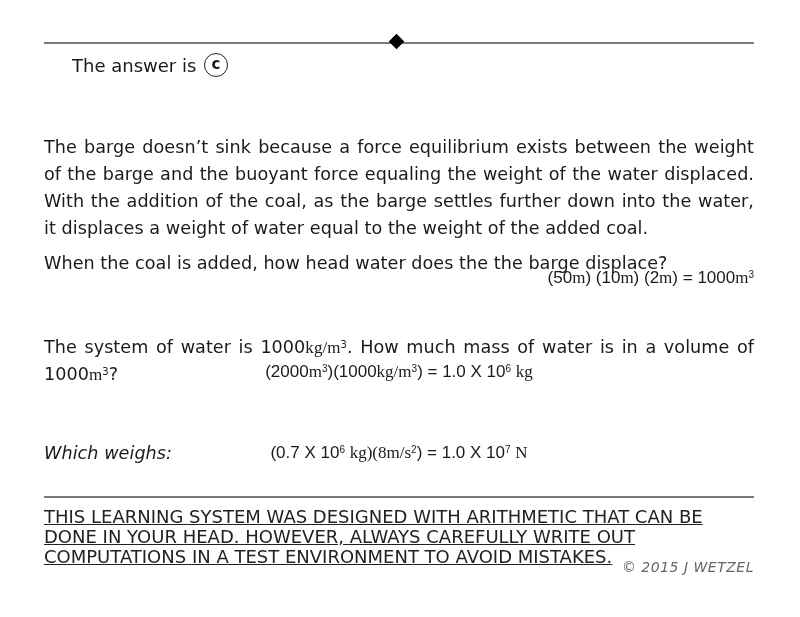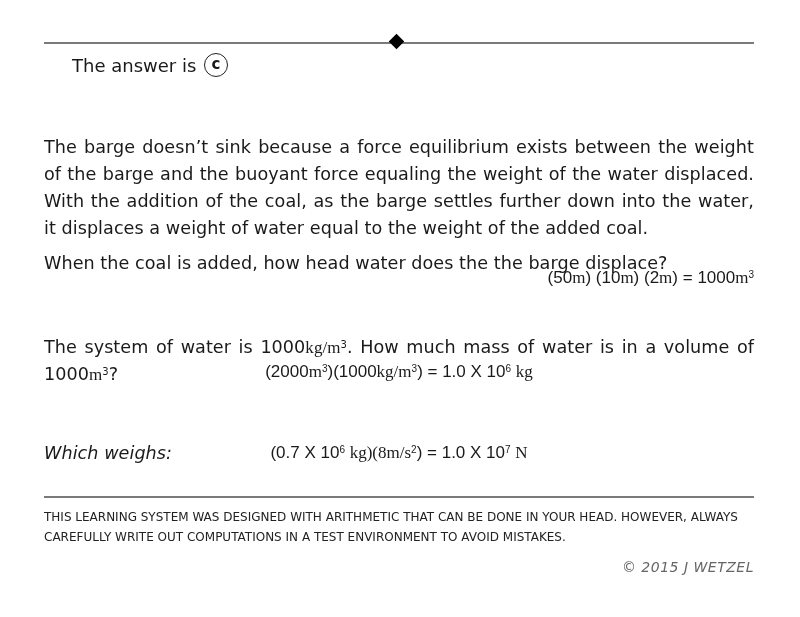--- a/index.html
+++ b/index.html
@@ -109,25 +109,26 @@
       top: 496px;
       width: 710px;
       height: 1.5px;
       background: #7a7a7a;
     }
     .disclaimer {
       position: absolute;
       left: 0;
       top: 507px;
       width: 710px;
-      font-size: 12px;
+      font-size: 18px;
       line-height: 20px;
       text-transform: uppercase;
       letter-spacing: 0px;
       color: #222;
+      text-decoration: underline;
     }
     .copyright {
       position: absolute;
       right: 0;
       top: 559px;
       font-size: 14px;
       font-style: italic;
       color: #666;
       letter-spacing: 0.5px;
       white-space: nowrap;

